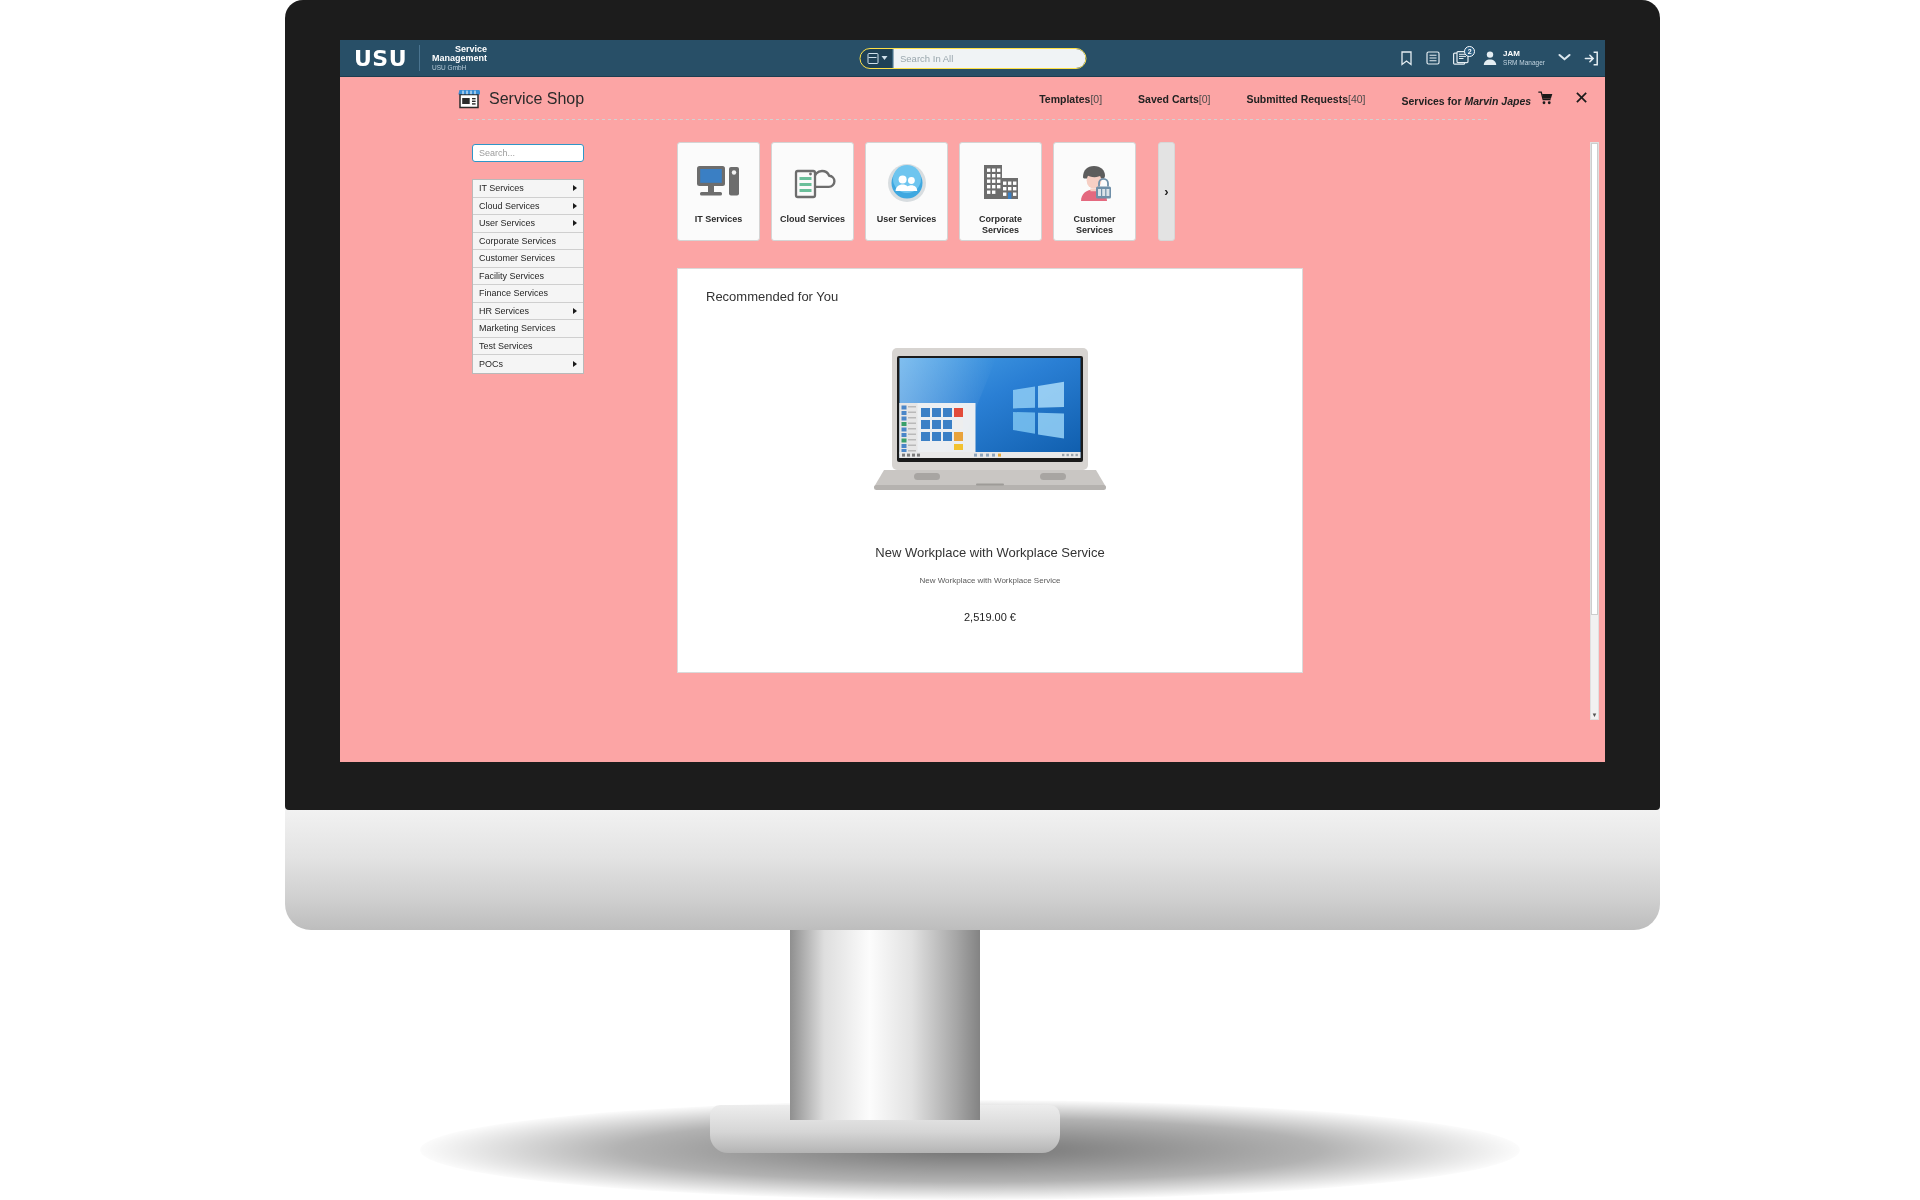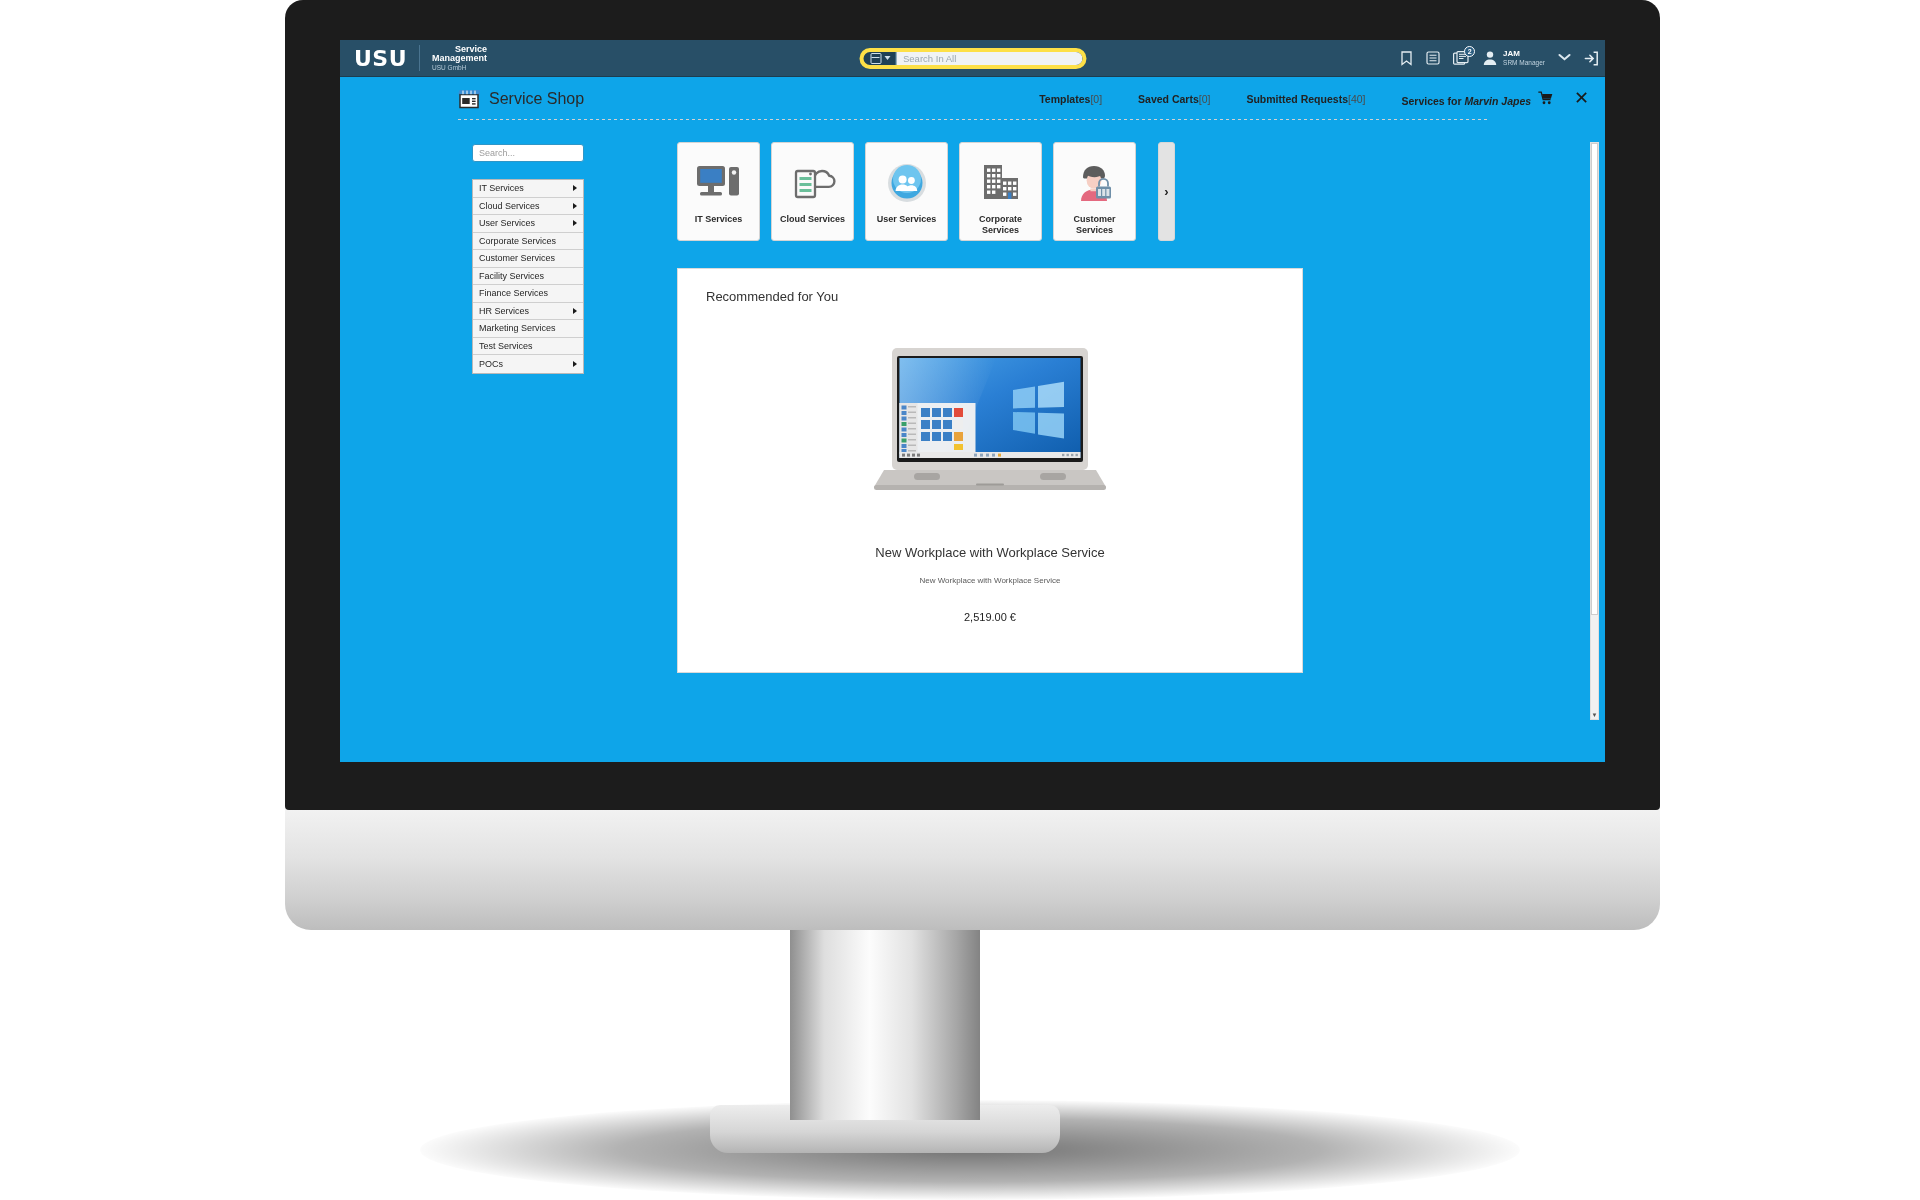--- a/index.html
+++ b/index.html
@@ -36,21 +36,21 @@
   }
   #monitor-shadow {
     position: absolute; left: 420px; top: 1100px; width: 1100px; height: 100px;
     background: radial-gradient(ellipse at center, rgba(0,0,0,0.55) 0%, rgba(0,0,0,0.30) 45%, rgba(0,0,0,0) 72%);
     border-radius: 50%;
   }
 
   
   #screen {
     position: absolute; left: 340px; top: 40px; width: 1265px; height: 722px;
-    background: #0ea5e9; overflow: hidden;
+    background: #fca5a5; overflow: hidden;
   }
 
   
   #topbar {
     position: relative; height: 37px; width: 100%;
     background: #284f67;
     display: flex; align-items: center;
     border-bottom: 1px solid #1d3d50;
   }
   .logo-wrap { display: flex; align-items: center; margin-left: 14px; }
@@ -60,21 +60,21 @@
   }
   .logo-divider { width: 1px; height: 26px; background: #4a7490; margin: 0 12px; }
   .logo-text { line-height: 1.05; }
   .logo-l1 { color: #ffffff; font-size: 9px; font-weight: bold; display: block; text-align: right; }
   .logo-l2 { color: #ffffff; font-size: 9px; font-weight: bold; display: block; }
   .logo-l3 { color: #b7cbd8; font-size: 6.5px; display: block; margin-top: 1px; }
 
   #search-group {
     position: absolute; left: 50%; transform: translateX(-50%);
     display: flex; align-items: center;
-    background: #1f4156; border: 4px solid #fde047;
+    background: #1f4156; border: 1px solid #fde047;
     border-radius: 12px; height: 21px; width: 227px; overflow: hidden;
   }
   #search-scope {
     display: flex; align-items: center; gap: 3px;
     padding: 0 5px 0 7px; height: 100%;
     border-right: 1px solid #5d8ba6;
   }
   .scope-icon { width: 11px; height: 11px; position: relative; }
   .scope-icon::before {
     content: ""; position: absolute; inset: 0;

